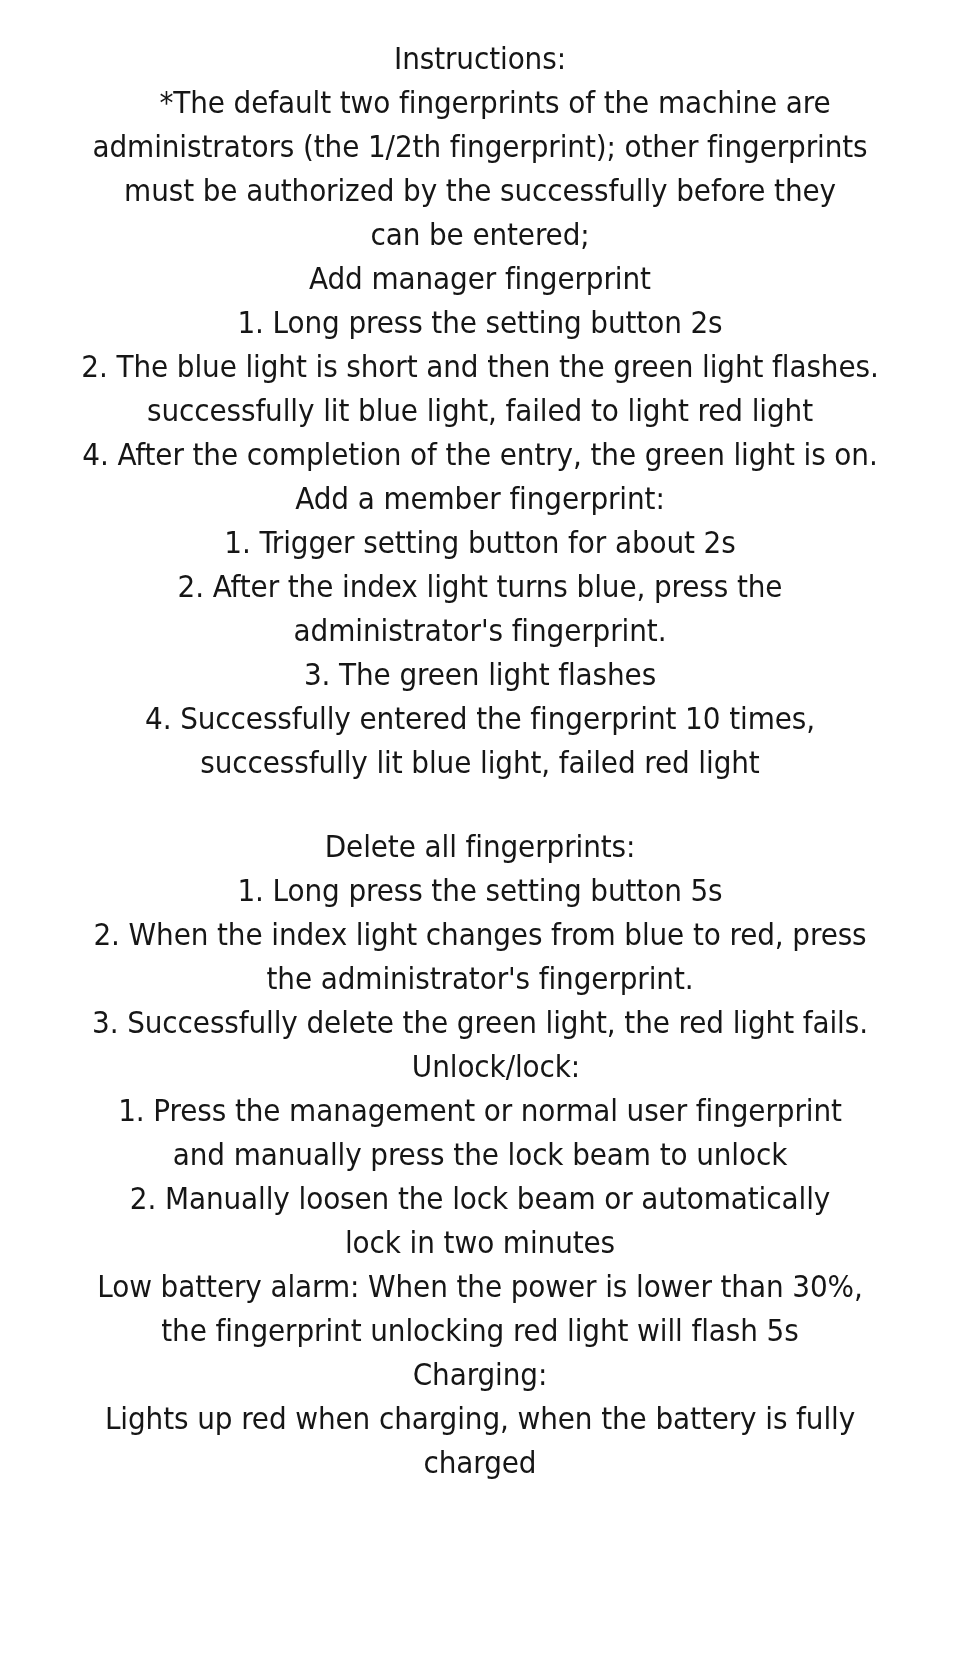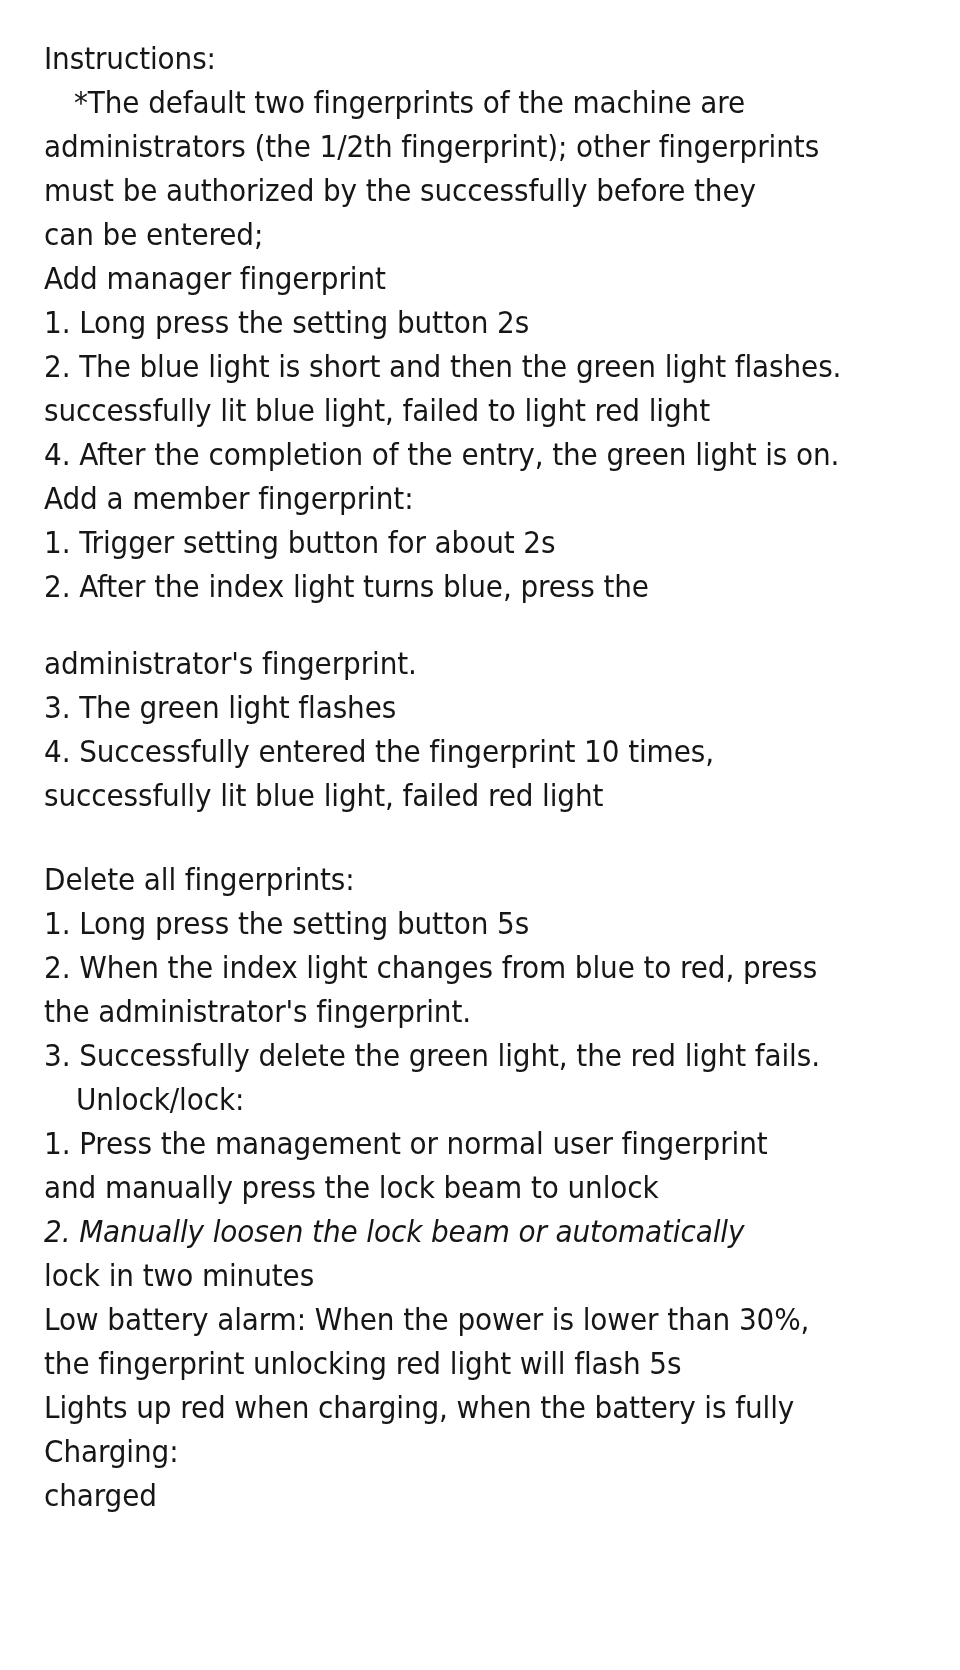--- a/index.html
+++ b/index.html
@@ -17,20 +17,21 @@
     color: #161616;
     -webkit-font-smoothing: antialiased;
   }
   #page {
     position: relative;
     width: 960px;
     height: 1670px;
     background: #ffffff;
     box-sizing: border-box;
     padding: 36px 44px 0 44px;
+    text-align: center;
   }
   .doc-body {
     font-size: 31px;
     line-height: 44px;
     letter-spacing: -0.1px;
     white-space: normal;
     word-spacing: 0px;
   }
   .text-line {
     display: block;
@@ -59,37 +60,37 @@
 
     <span class="text-line block-heading" style="display: block;">Add manager fingerprint</span>
     <span class="text-line step" style="display: block;">1. Long press the setting button 2s</span>
     <span class="text-line step" style="display: block;">2. The blue light is short and then the green light flashes.</span>
     <span class="text-line step" style="display: block;">successfully lit blue light, failed to light red light</span>
     <span class="text-line step" style="display: block;">4. After the completion of the entry, the green light is on.</span>
 
     <span class="text-line block-heading" style="display: block;">Add a member fingerprint:</span>
     <span class="text-line step" style="display: block;">1. Trigger setting button for about 2s</span>
     <span class="text-line step" style="display: block;">2. After the index light turns blue, press the</span>
-    <span class="text-line step" style="display: block; margin-top: 33px;">administrator's fingerprint.</span>
+    <span class="text-line step" style="display: block;">administrator's fingerprint.</span>
     <span class="text-line step" style="display: block;">3. The green light flashes</span>
     <span class="text-line step" style="display: block;">4. Successfully entered the fingerprint 10 times,</span>
     <span class="text-line step" style="display: block;">successfully lit blue light, failed red light</span>
 
     <span class="text-line block-heading" style="display: block; margin-top: 40px;">Delete all fingerprints:</span>
     <span class="text-line step" style="display: block;">1. Long press the setting button 5s</span>
     <span class="text-line step" style="display: block;">2. When the index light changes from blue to red, press</span>
     <span class="text-line step" style="display: block;">the administrator's fingerprint.</span>
     <span class="text-line step" style="display: block;">3. Successfully delete the green light, the red light fails.</span>
 
     <span class="text-line block-heading" style="display: block; margin-left: 32px;">Unlock/lock:</span>
     <span class="text-line step" style="display: block;">1. Press the management or normal user fingerprint</span>
     <span class="text-line step" style="display: block;">and manually press the lock beam to unlock</span>
-    <span class="text-line step" style="display: block; font-style: italic;">2. Manually loosen the lock beam or automatically</span>
+    <span class="text-line step" style="display: block;">2. Manually loosen the lock beam or automatically</span>
     <span class="text-line step" style="display: block;">lock in two minutes</span>
 
     <span class="text-line block-heading" style="display: block;">Low battery alarm: When the power is lower than 30%,</span>
     <span class="text-line" style="display: block;">the fingerprint unlocking red light will flash 5s</span>
 
+    <span class="text-line block-heading" style="display: block;">Charging:</span>
     <span class="text-line" style="display: block;">Lights up red when charging, when the battery is fully</span>
-    <span class="text-line block-heading" style="display: block;">Charging:</span>
     <span class="text-line" style="display: block;">charged</span>
   </div>
 </div>
 
 </body></html>

